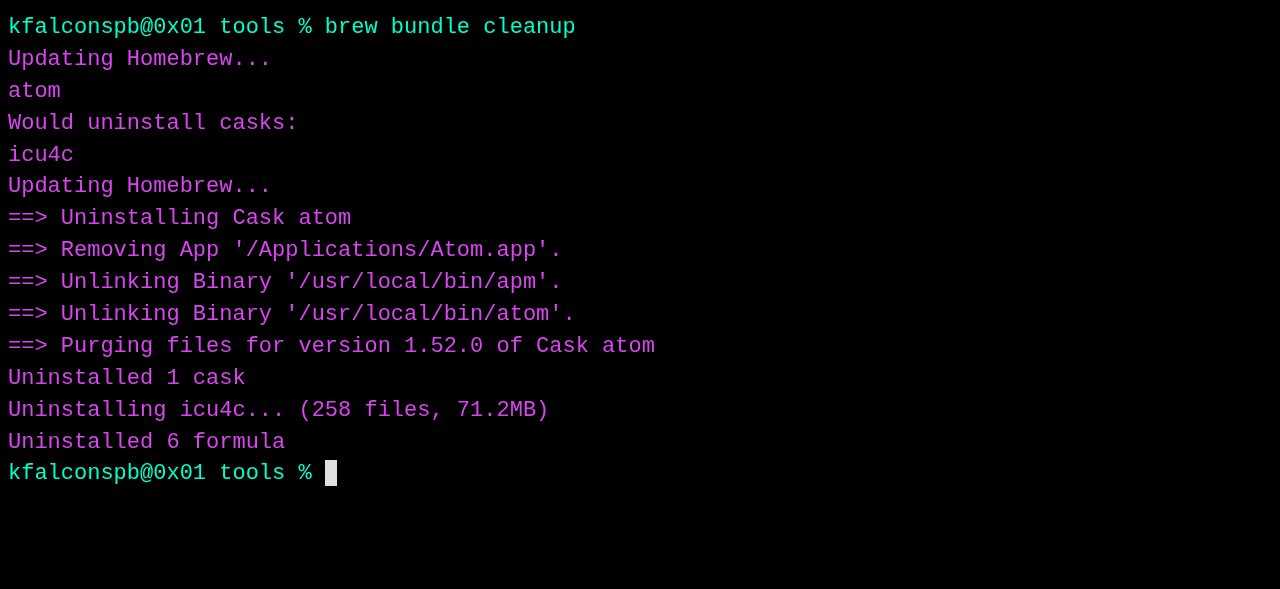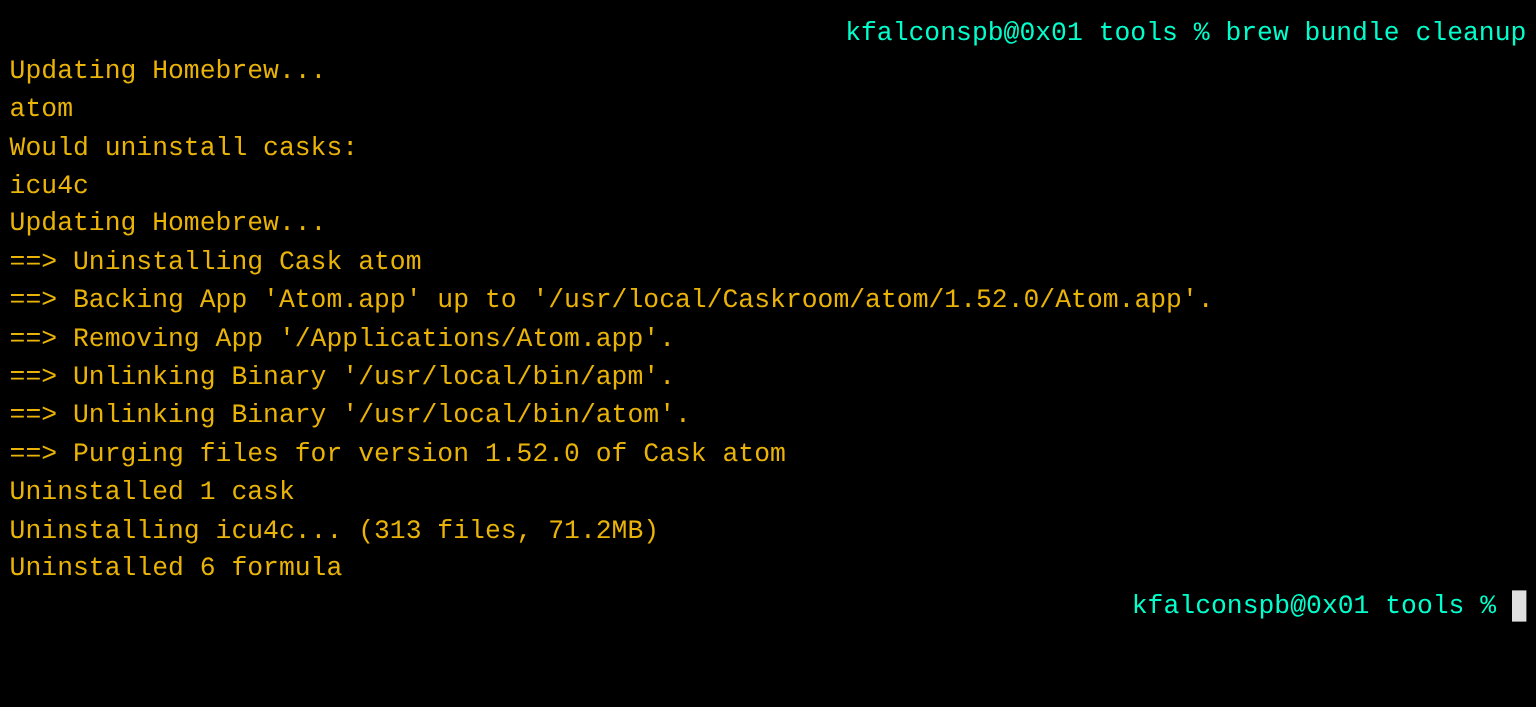--- a/index.html
+++ b/index.html
@@ -18,26 +18,25 @@
       line-height: 1.45;
       padding: 12px 8px;
     }
 
     .terminal-line {
       white-space: pre;
       display: block;
     }
 
     .green {
-      color: #eab308;
+      color: #d946ef;
     }
 
     .cyan {
       color: #00ffcc;
-      text-align: right;
     }
 
     .cursor {
       display: inline-block;
       width: 12px;
       height: 1.2em;
       background-color: #e0e0e0;
       vertical-align: text-bottom;
       animation: blink 1s step-end infinite;
     }
@@ -52,22 +51,21 @@
 
 <div>
 
 <span class="terminal-line cyan">kfalconspb@0x01 tools % brew bundle cleanup</span>
     <span class="terminal-line green">Updating Homebrew...</span>
     <span class="terminal-line green">atom</span>
     <span class="terminal-line green">Would uninstall casks:</span>
     <span class="terminal-line green">icu4c</span>
     <span class="terminal-line green">Updating Homebrew...</span>
     <span class="terminal-line green">==&gt; Uninstalling Cask atom</span>
-    <span class="terminal-line green">==&gt; Backing App 'Atom.app' up to '/usr/local/Caskroom/atom/1.52.0/Atom.app'.</span>
     <span class="terminal-line green">==&gt; Removing App '/Applications/Atom.app'.</span>
     <span class="terminal-line green">==&gt; Unlinking Binary '/usr/local/bin/apm'.</span>
     <span class="terminal-line green">==&gt; Unlinking Binary '/usr/local/bin/atom'.</span>
     <span class="terminal-line green">==&gt; Purging files for version 1.52.0 of Cask atom</span>
     <span class="terminal-line green">Uninstalled 1 cask</span>
-    <span class="terminal-line green">Uninstalling icu4c... (313 files, 71.2MB)</span>
+    <span class="terminal-line green">Uninstalling icu4c... (258 files, 71.2MB)</span>
     <span class="terminal-line green">Uninstalled 6 formula</span>
     <span class="terminal-line cyan">kfalconspb@0x01 tools % <span class="cursor"></span></span>
   </div>
 
 </body></html>

